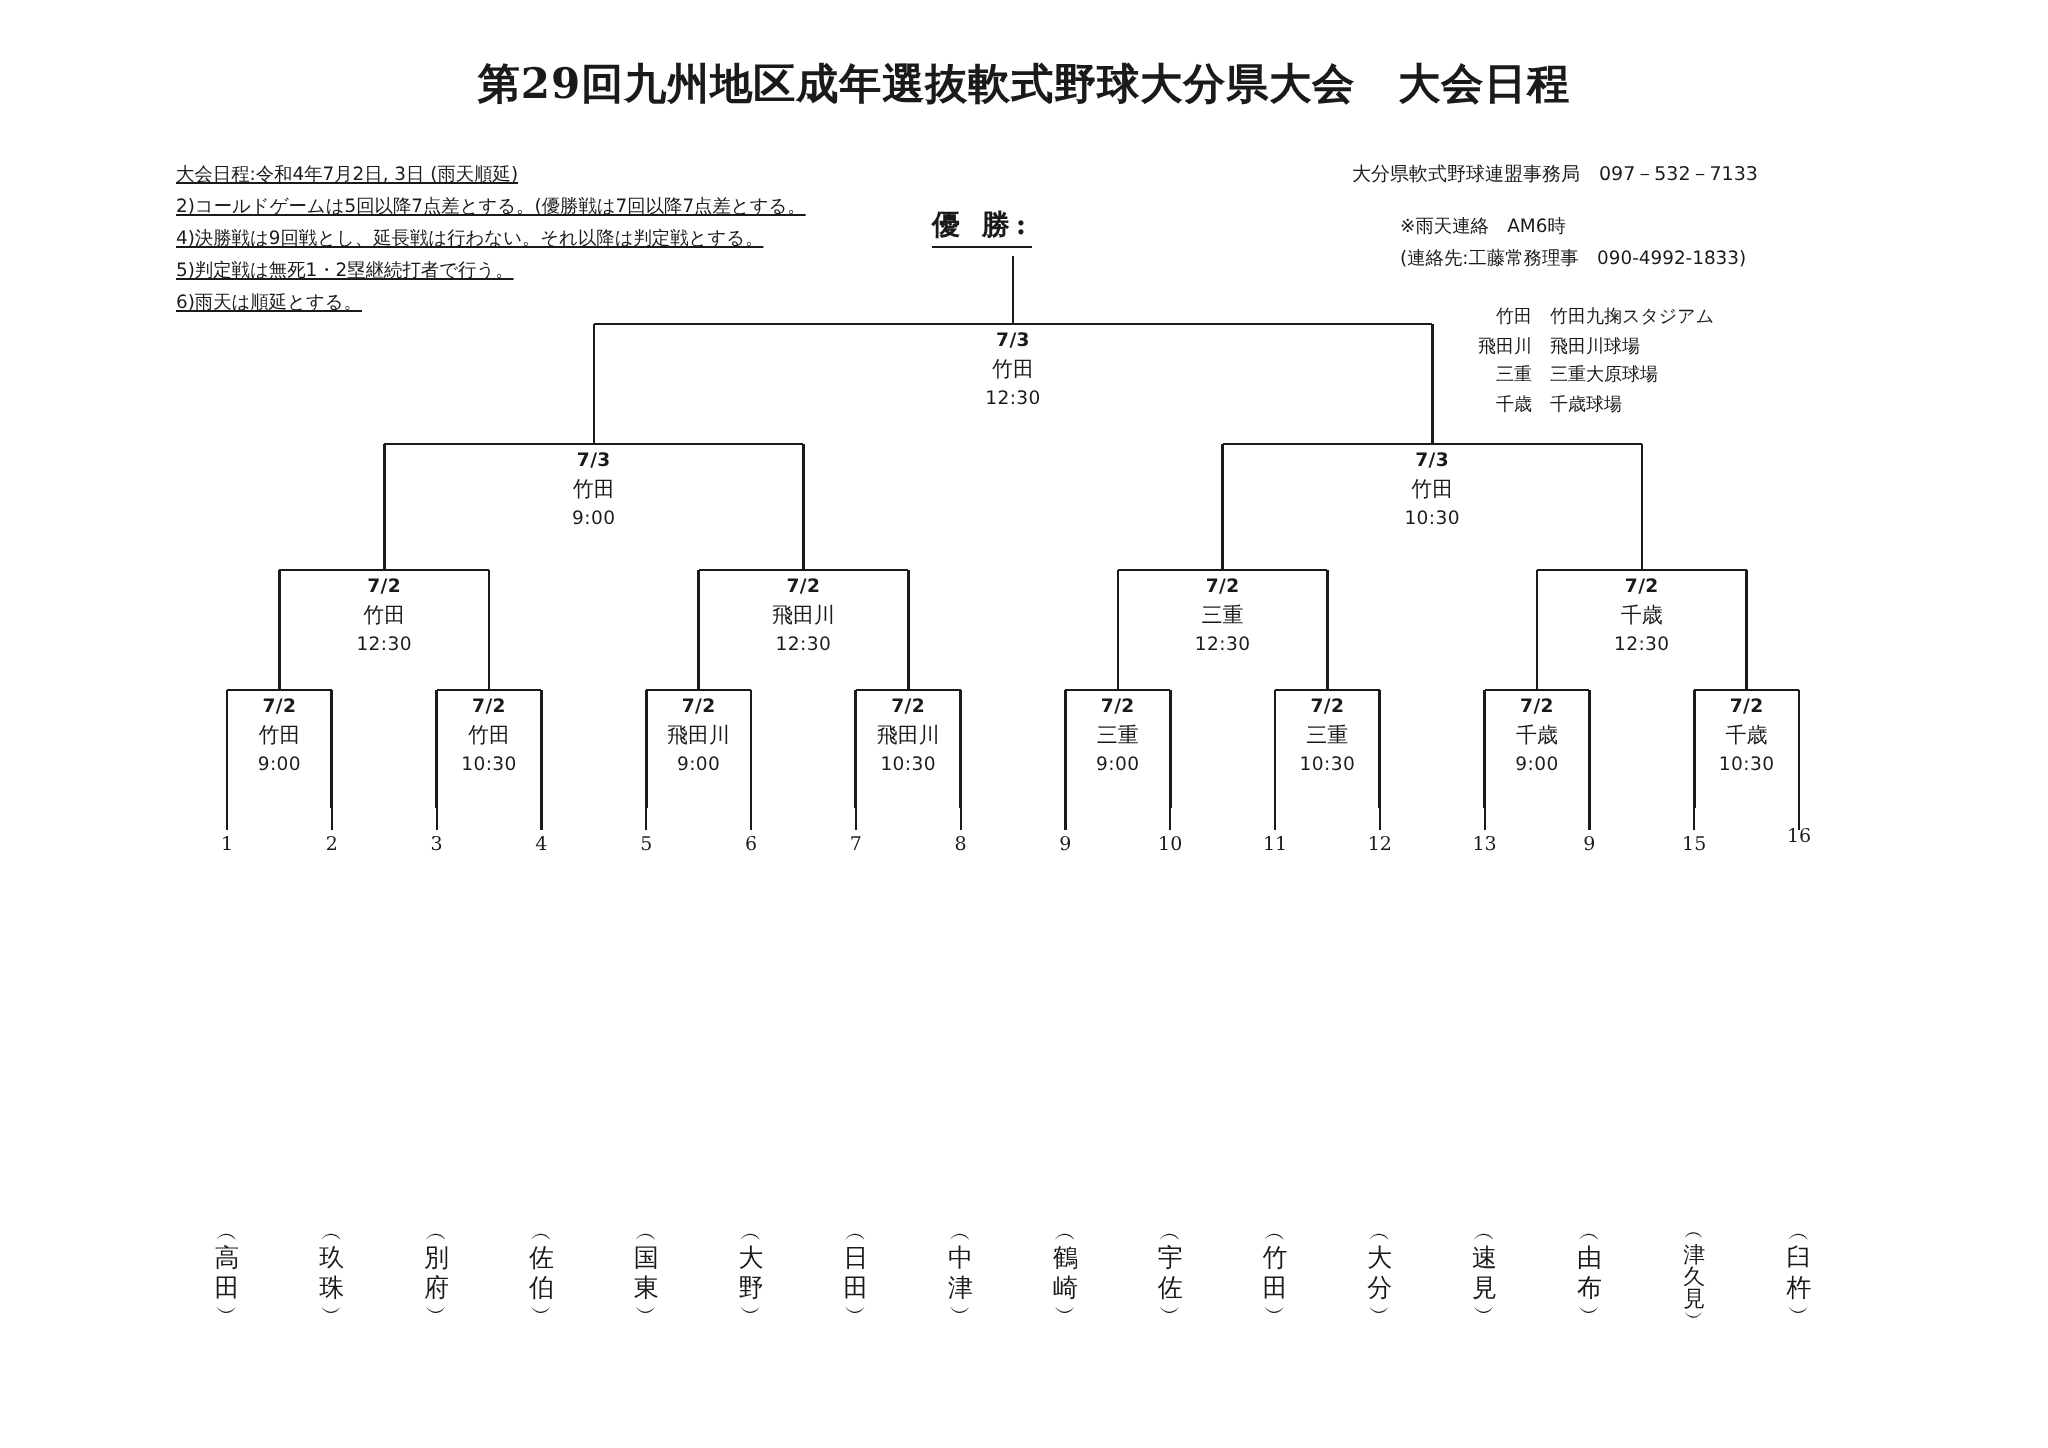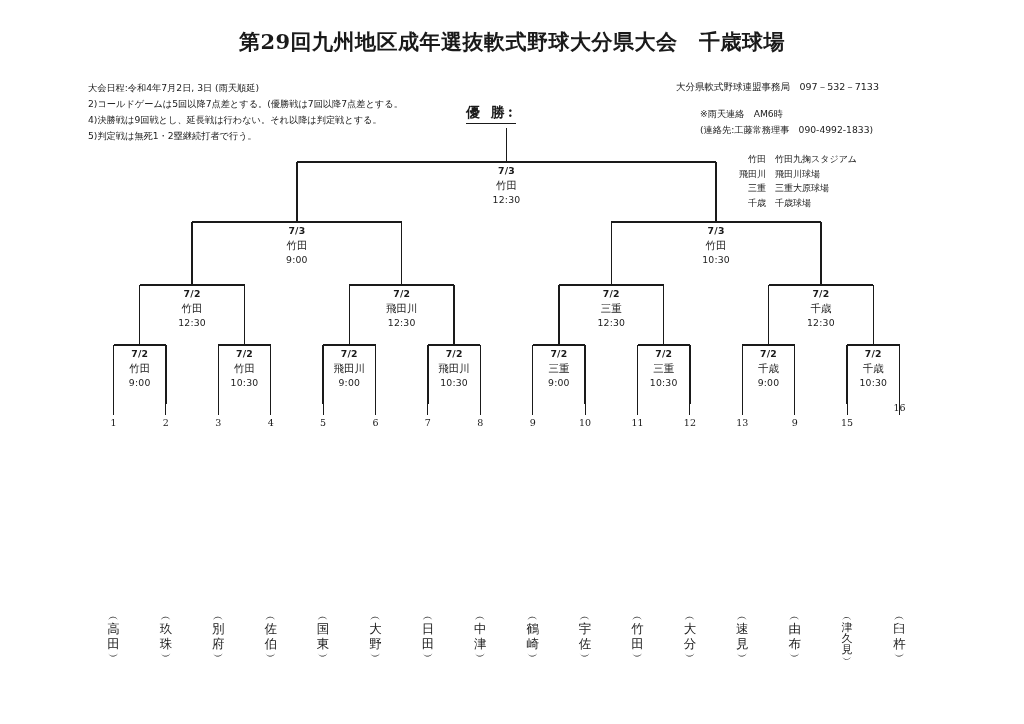--- a/index.html
+++ b/index.html
@@ -38,21 +38,21 @@
   
   .rules {
     position: absolute;
     left: 88px;
     top: 80px;
     width: 360px;
     font-size: 9.2px;
     line-height: 1.72;
     font-family: "DejaVu Sans", "Liberation Sans", sans-serif;
   }
-  .rules .rule-line { white-space: nowrap; }
+  .rules .rule-line { white-space: nowrap; text-decoration: underline; }
   .rules .rule-line.schedule { margin-bottom: 0.5px; }
 
   
   .office {
     position: absolute;
     left: 676px;
     top: 81px;
     font-size: 9.5px;
     white-space: nowrap;
   }
@@ -143,28 +143,29 @@
   }
   .team .t-ch { display: block; }
   .team.compact .t-ch { font-size: 11px; line-height: 1.02; }
   .team.compact .t-paren { font-size: 10px; }
 </style>
 </head>
 <body>
 
 <div id="sheet">
 
-  <div class="doc-title">第29回九州地区成年選抜軟式野球大分県大会　千歳球場</div>
+  <div class="doc-title">第29回九州地区成年選抜軟式野球大分県大会　大会日程</div>
 
   <div class="rules">
     <div class="rule-line schedule">大会日程:令和4年7月2日, 3日 (雨天順延)</div>
     <div class="rules-list">
         <div class="rule-line">2)コールドゲームは5回以降7点差とする。(優勝戦は7回以降7点差とする。</div>
         <div class="rule-line">4)決勝戦は9回戦とし、延長戦は行わない。それ以降は判定戦とする。</div>
         <div class="rule-line">5)判定戦は無死1・2塁継続打者で行う。</div>
+        <div class="rule-line">6)雨天は順延とする。</div>
       </div>
   </div>
 
   <div class="office">大分県軟式野球連盟事務局　097－532－7133</div>
 
   <div class="rain-note">
     <div>※雨天連絡　AM6時</div>
     <div>(連絡先:工藤常務理事　090-4992-1833)</div>
   </div>
 
@@ -342,21 +343,21 @@
       <div class="seed-num" style="left: 375.5px; top: 417px;">6</div>
       <div class="seed-num" style="left: 427.9px; top: 417px;">7</div>
       <div class="seed-num" style="left: 480.3px; top: 417px;">8</div>
       <div class="seed-num" style="left: 532.7px; top: 417px;">9</div>
       <div class="seed-num" style="left: 585.1px; top: 417px;">10</div>
       <div class="seed-num" style="left: 637.5px; top: 417px;">11</div>
       <div class="seed-num" style="left: 689.9px; top: 417px;">12</div>
       <div class="seed-num" style="left: 742.3px; top: 417px;">13</div>
       <div class="seed-num" style="left: 794.7px; top: 417px;">9</div>
       <div class="seed-num" style="left: 847.1px; top: 417px; text-align: center;">15</div>
-      <div class="seed-num" style="left: 899.5px; top: 402px;">16</div>
+      <div class="seed-num" style="left: 899.5px; top: 413px;">16</div>
     </div>
   <div id="team-layer">
       <div class="team" style="left: 113.5px; top: 612px;"><span class="t-paren">︵</span><span><span class="t-ch">高</span><span class="t-ch">田</span></span><span class="t-paren">︶</span></div>
       <div class="team" style="left: 165.9px; top: 612px;"><span class="t-paren">︵</span><span><span class="t-ch">玖</span><span class="t-ch">珠</span></span><span class="t-paren">︶</span></div>
       <div class="team" style="left: 218.3px; top: 612px;"><span class="t-paren">︵</span><span><span class="t-ch">別</span><span class="t-ch">府</span></span><span class="t-paren">︶</span></div>
       <div class="team" style="left: 270.7px; top: 612px;"><span class="t-paren">︵</span><span><span class="t-ch">佐</span><span class="t-ch">伯</span></span><span class="t-paren">︶</span></div>
       <div class="team" style="left: 323.1px; top: 612px;"><span class="t-paren">︵</span><span><span class="t-ch">国</span><span class="t-ch">東</span></span><span class="t-paren">︶</span></div>
       <div class="team" style="left: 375.5px; top: 612px;"><span class="t-paren">︵</span><span><span class="t-ch">大</span><span class="t-ch">野</span></span><span class="t-paren">︶</span></div>
       <div class="team" style="left: 427.9px; top: 612px;"><span class="t-paren">︵</span><span><span class="t-ch">日</span><span class="t-ch">田</span></span><span class="t-paren">︶</span></div>
       <div class="team" style="left: 480.3px; top: 612px;"><span class="t-paren">︵</span><span><span class="t-ch">中</span><span class="t-ch">津</span></span><span class="t-paren">︶</span></div>

